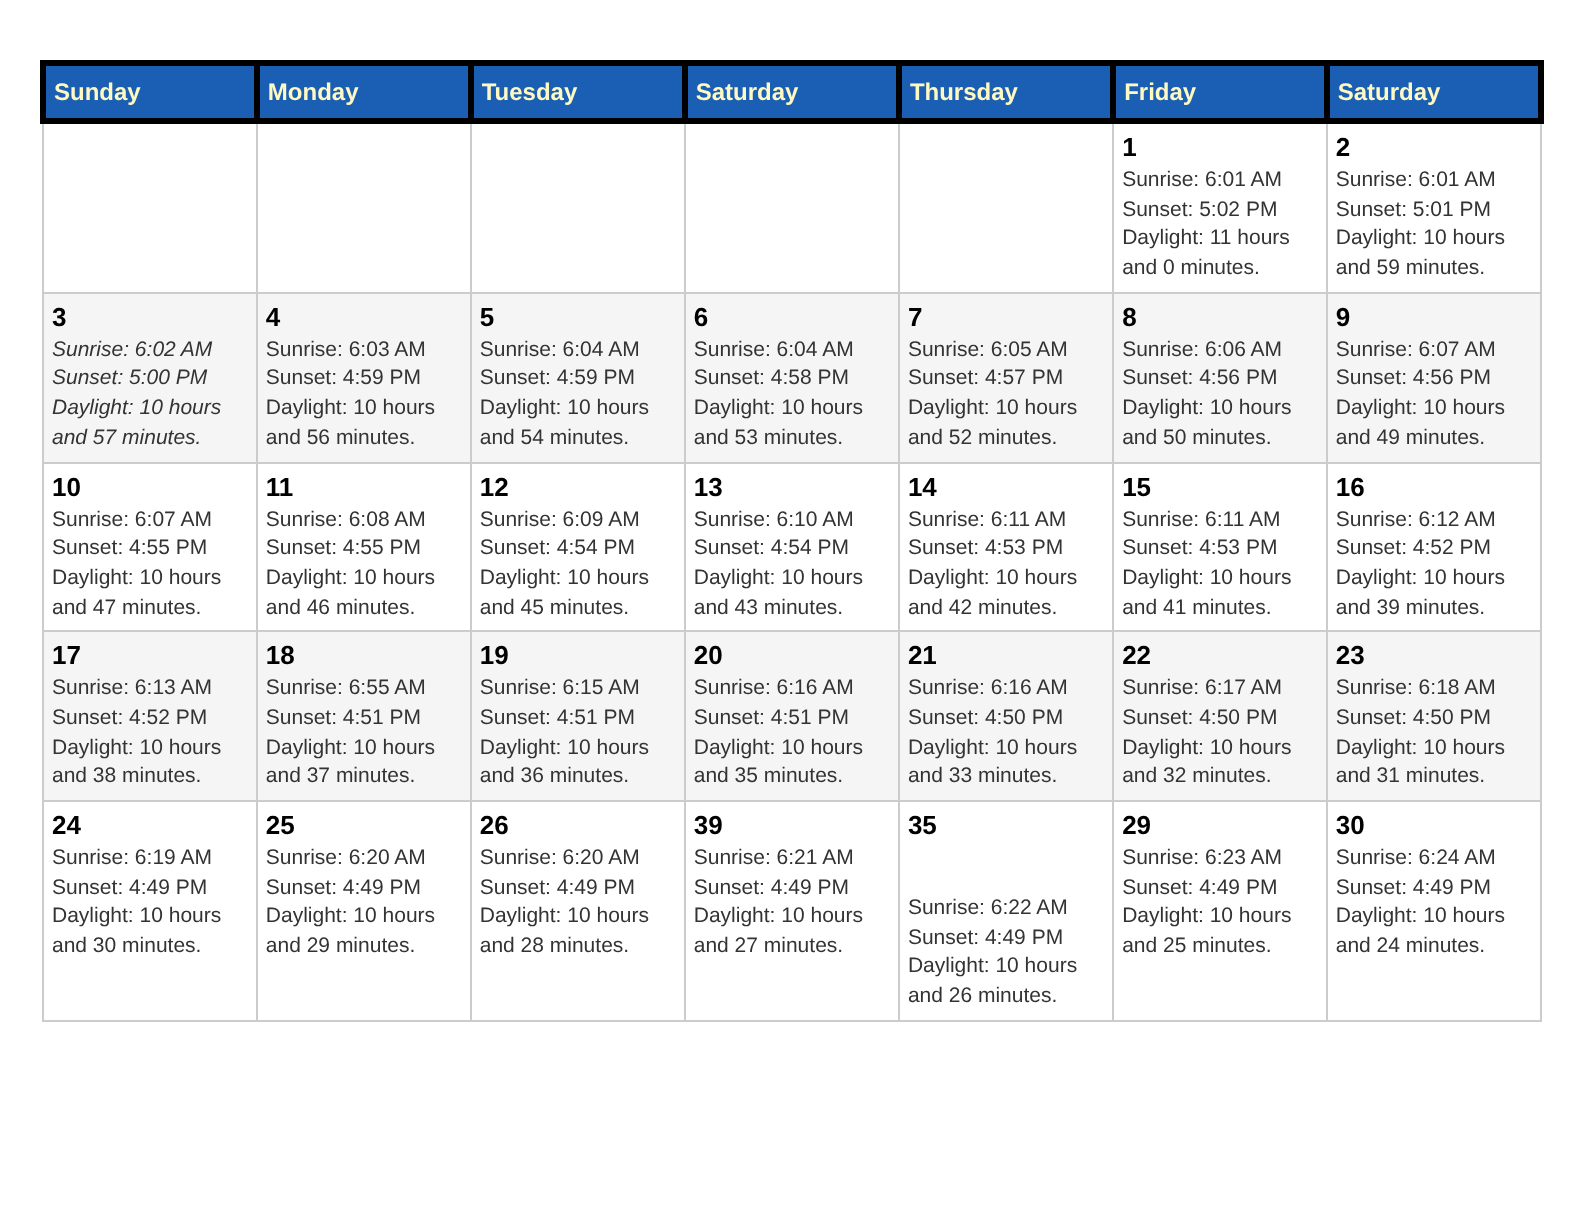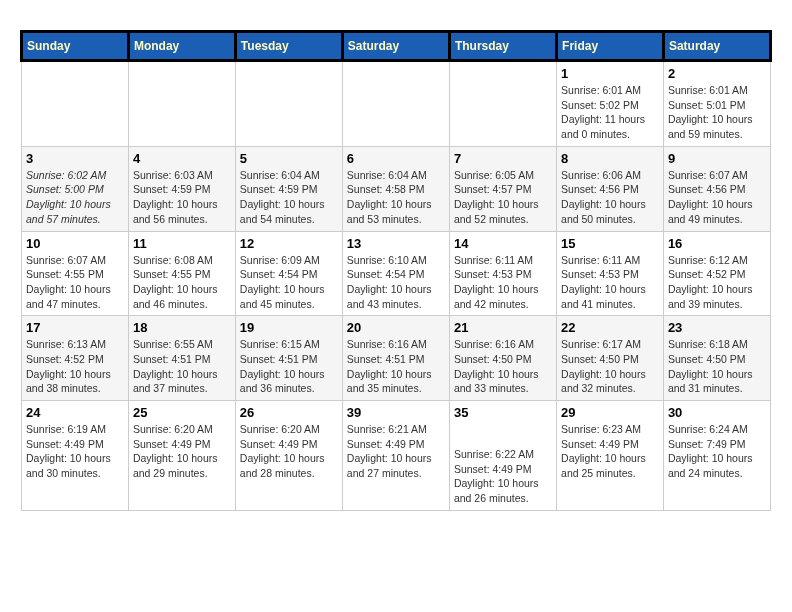--- a/index.html
+++ b/index.html
@@ -277,18 +277,18 @@
         </td>
         <td>
           <span class="day-number">29</span>
           <div class="day-info" style="white-space: pre-line;">Sunrise: 6:23 AM
 Sunset: 4:49 PM
 Daylight: 10 hours and 25 minutes.</div>
         </td>
         <td>
           <span class="day-number">30</span>
           <div class="day-info" style="white-space: pre-line;">Sunrise: 6:24 AM
-Sunset: 7:49 PM
+Sunset: 4:49 PM
 Daylight: 10 hours and 24 minutes.</div>
         </td>
       </tr>
     </tbody>
 </table>
 
 </body></html>

